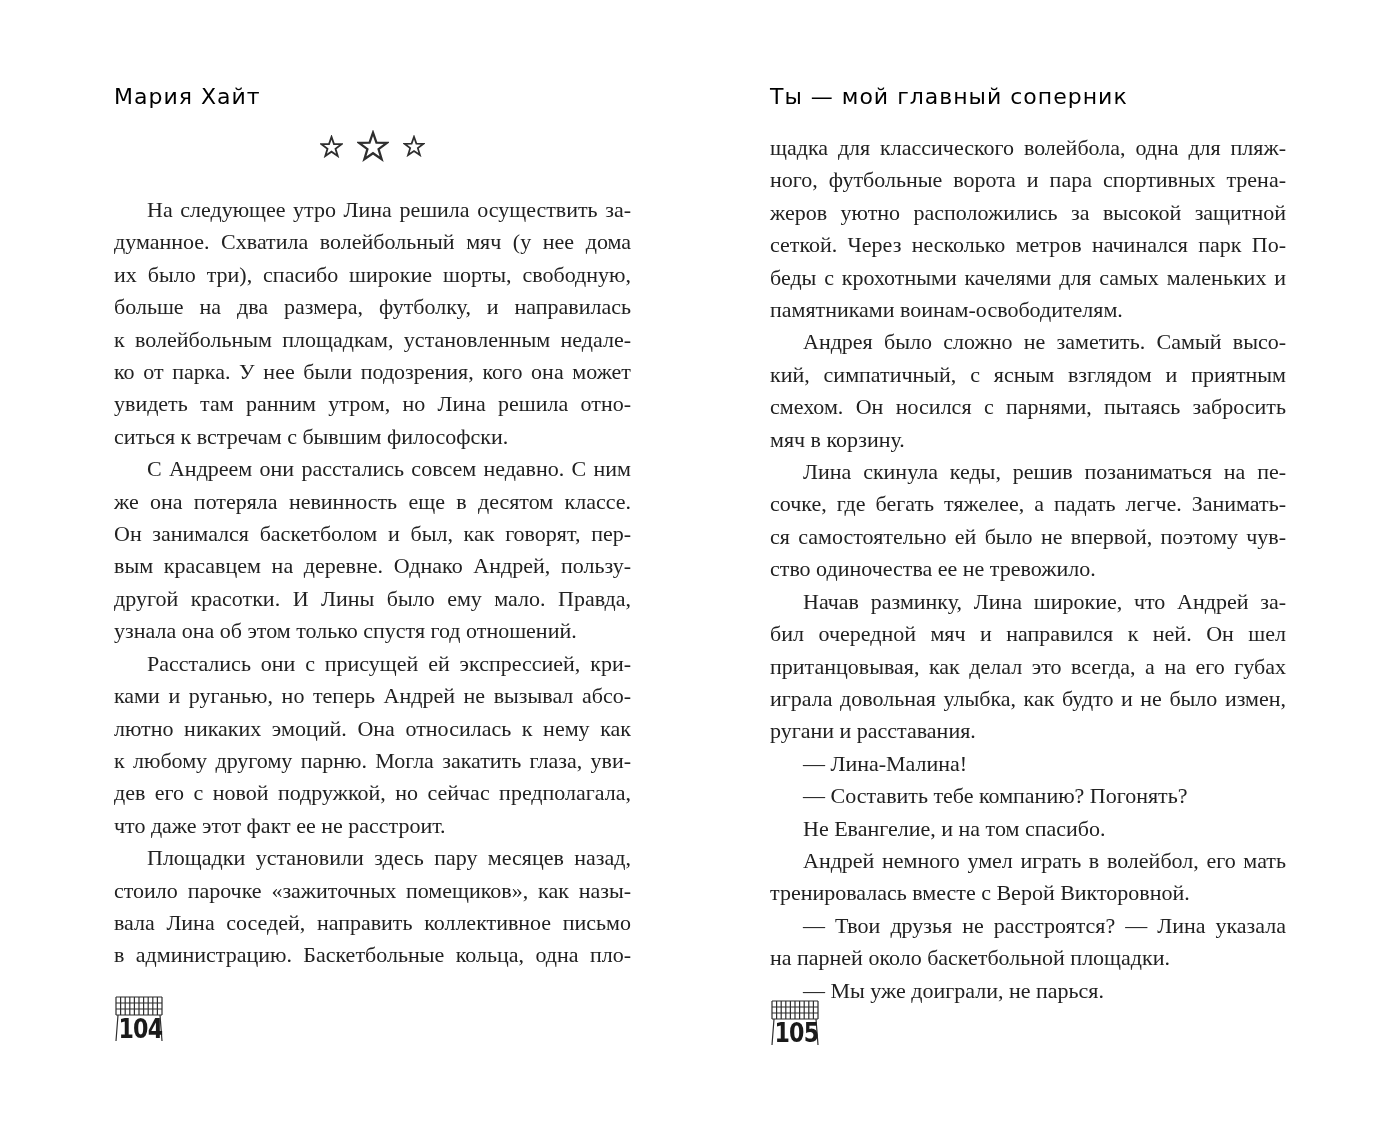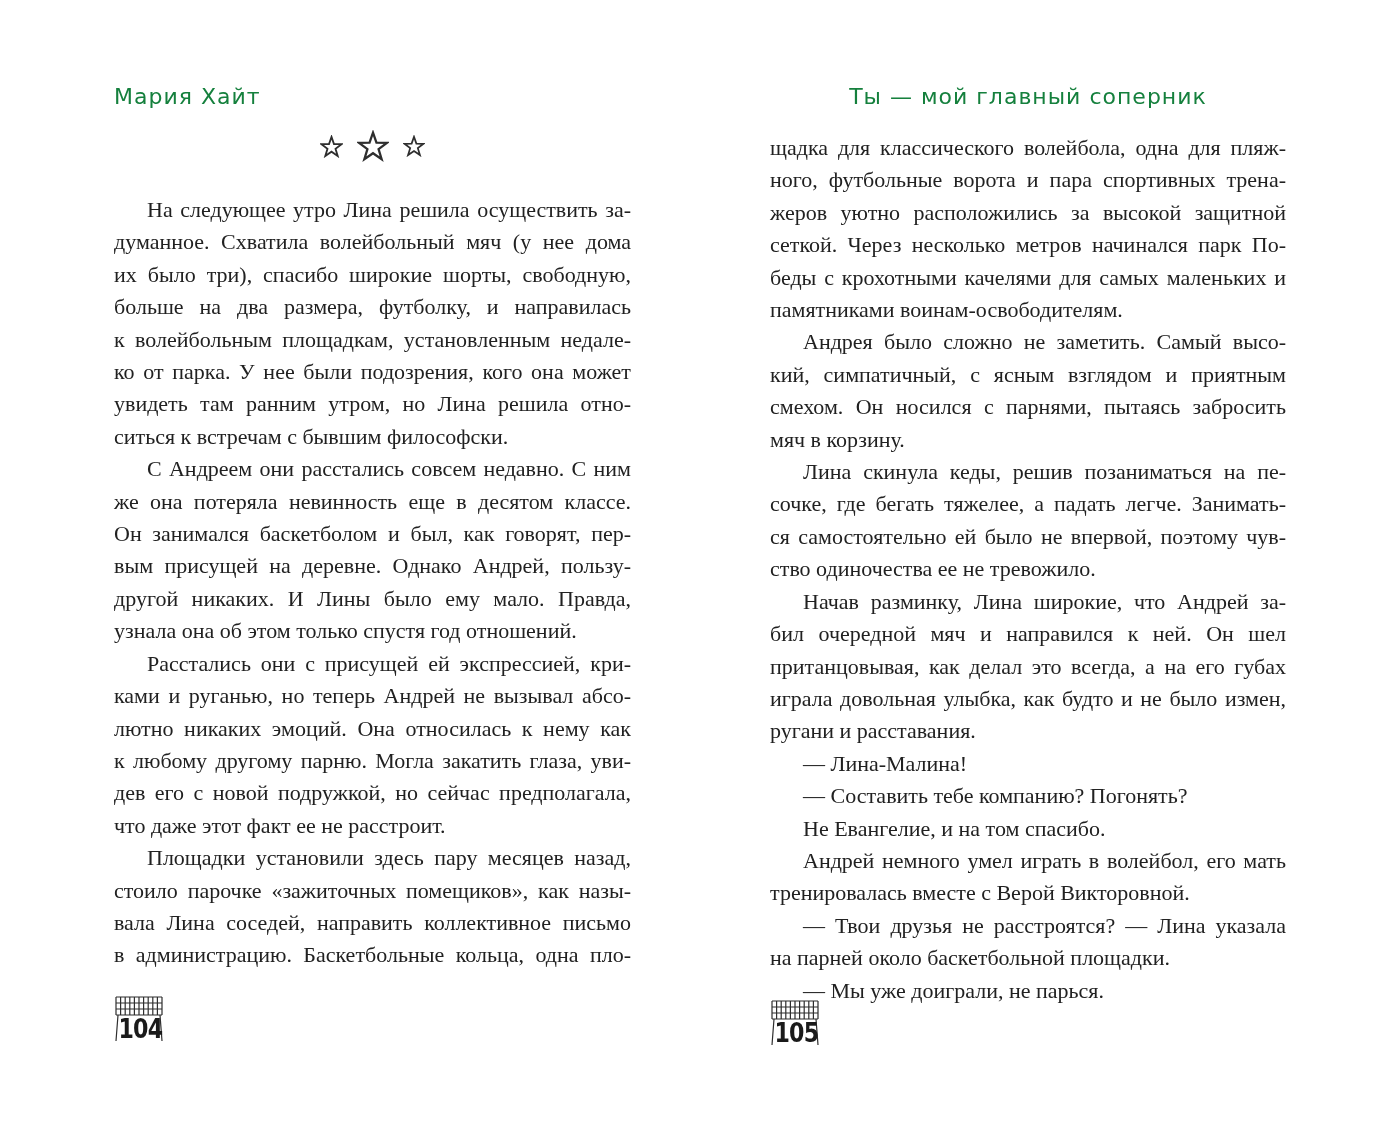--- a/index.html
+++ b/index.html
@@ -23,24 +23,24 @@
   .page-left  { left: 114px; width: 517px; }
   .page-right { left: 770px; width: 516px; }
 
   .running-header {
     position: absolute;
     top: 84px;
     width: 100%;
     font-family: "DejaVu Sans", sans-serif;
     font-size: 22px;
     letter-spacing: 1px;
-    color: #15803d;
+    color: #000000;
   }
   .running-header.author { text-align: left; }
-  .running-header.title  { text-align: center; }
+  .running-header.title  { text-align: left; }
 
   .stars {
     position: absolute;
     top: 130px;
     left: 0;
     width: 100%;
     display: flex;
     justify-content: center;
     align-items: center;
     gap: 14px;
@@ -120,22 +120,22 @@
       <div class="line fill">думанное. Схватила волейбольный мяч (у нее дома</div>
       <div class="line fill">их было три), спасибо широкие шорты, свободную,</div>
       <div class="line fill">больше на два размера, футболку, и направилась</div>
       <div class="line fill">к волейбольным площадкам, установленным недале-</div>
       <div class="line fill">ко от парка. У нее были подозрения, кого она может</div>
       <div class="line fill">увидеть там ранним утром, но Лина решила отно-</div>
       <div class="line">ситься к встречам с бывшим философски.</div>
       <div class="line indent fill">С Андреем они расстались совсем недавно. С ним</div>
       <div class="line fill">же она потеряла невинность еще в десятом классе.</div>
       <div class="line fill">Он занимался баскетболом и был, как говорят, пер-</div>
-      <div class="line fill">вым присущей на деревне. Однако Андрей, пользу-</div>
-      <div class="line fill">другой никаких. И Лины было ему мало. Правда,</div>
+      <div class="line fill">вым красавцем на деревне. Однако Андрей, пользу-</div>
+      <div class="line fill">другой красотки. И Лины было ему мало. Правда,</div>
       <div class="line">узнала она об этом только спустя год отношений.</div>
       <div class="line indent fill">Расстались они с присущей ей экспрессией, кри-</div>
       <div class="line fill">ками и руганью, но теперь Андрей не вызывал абсо-</div>
       <div class="line fill">лютно никаких эмоций. Она относилась к нему как</div>
       <div class="line fill">к любому другому парню. Могла закатить глаза, уви-</div>
       <div class="line fill">дев его с новой подружкой, но сейчас предполагала,</div>
       <div class="line">что даже этот факт ее не расстроит.</div>
       <div class="line indent fill">Площадки установили здесь пару месяцев назад,</div>
       <div class="line fill">стоило парочке «зажиточных помещиков», как назы-</div>
       <div class="line fill">вала Лина соседей, направить коллективное письмо</div>

